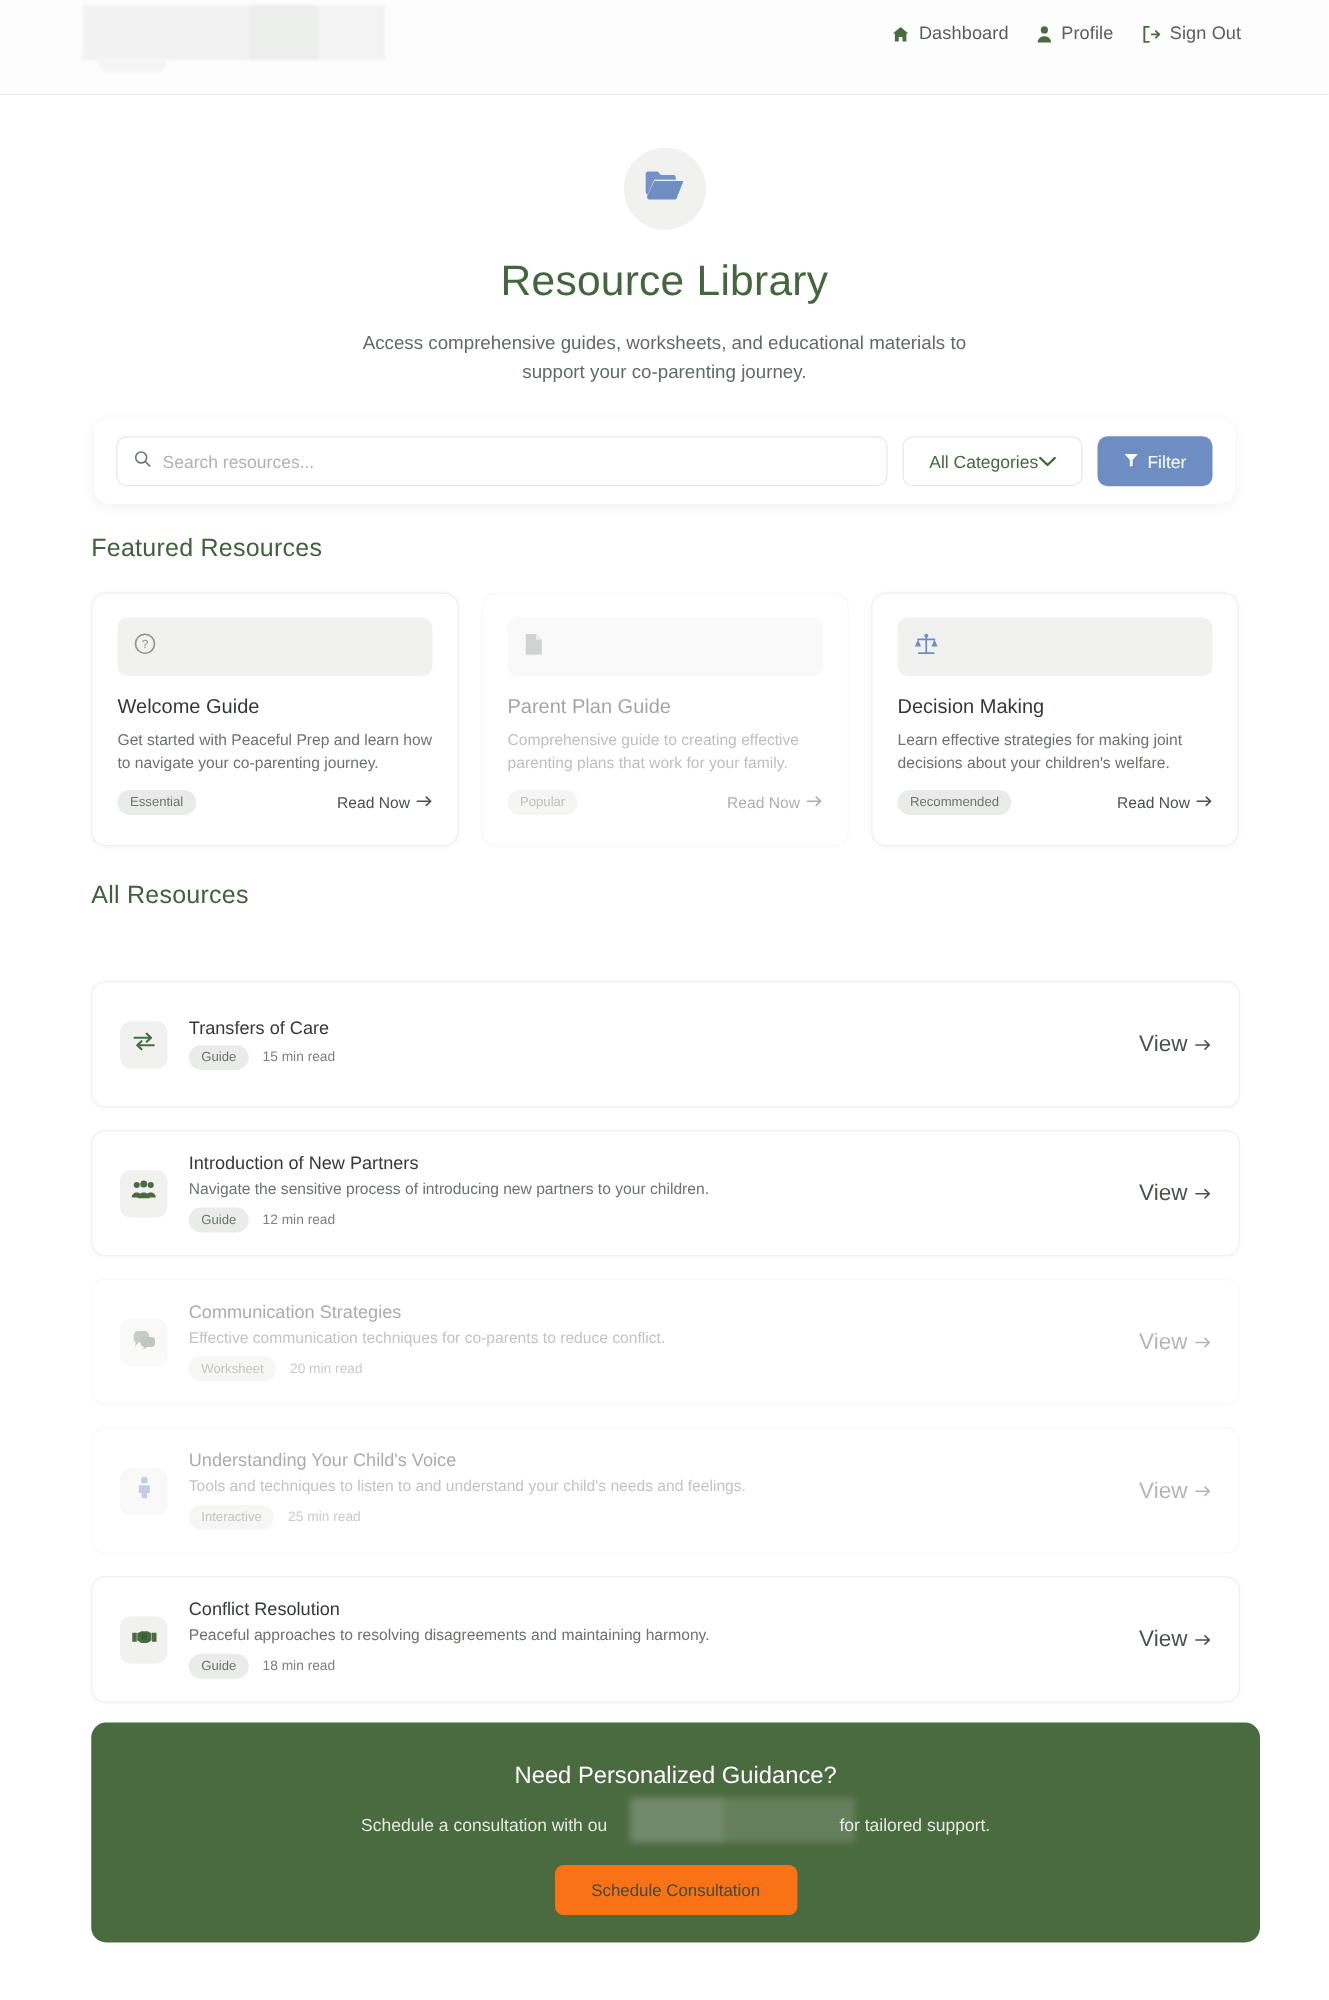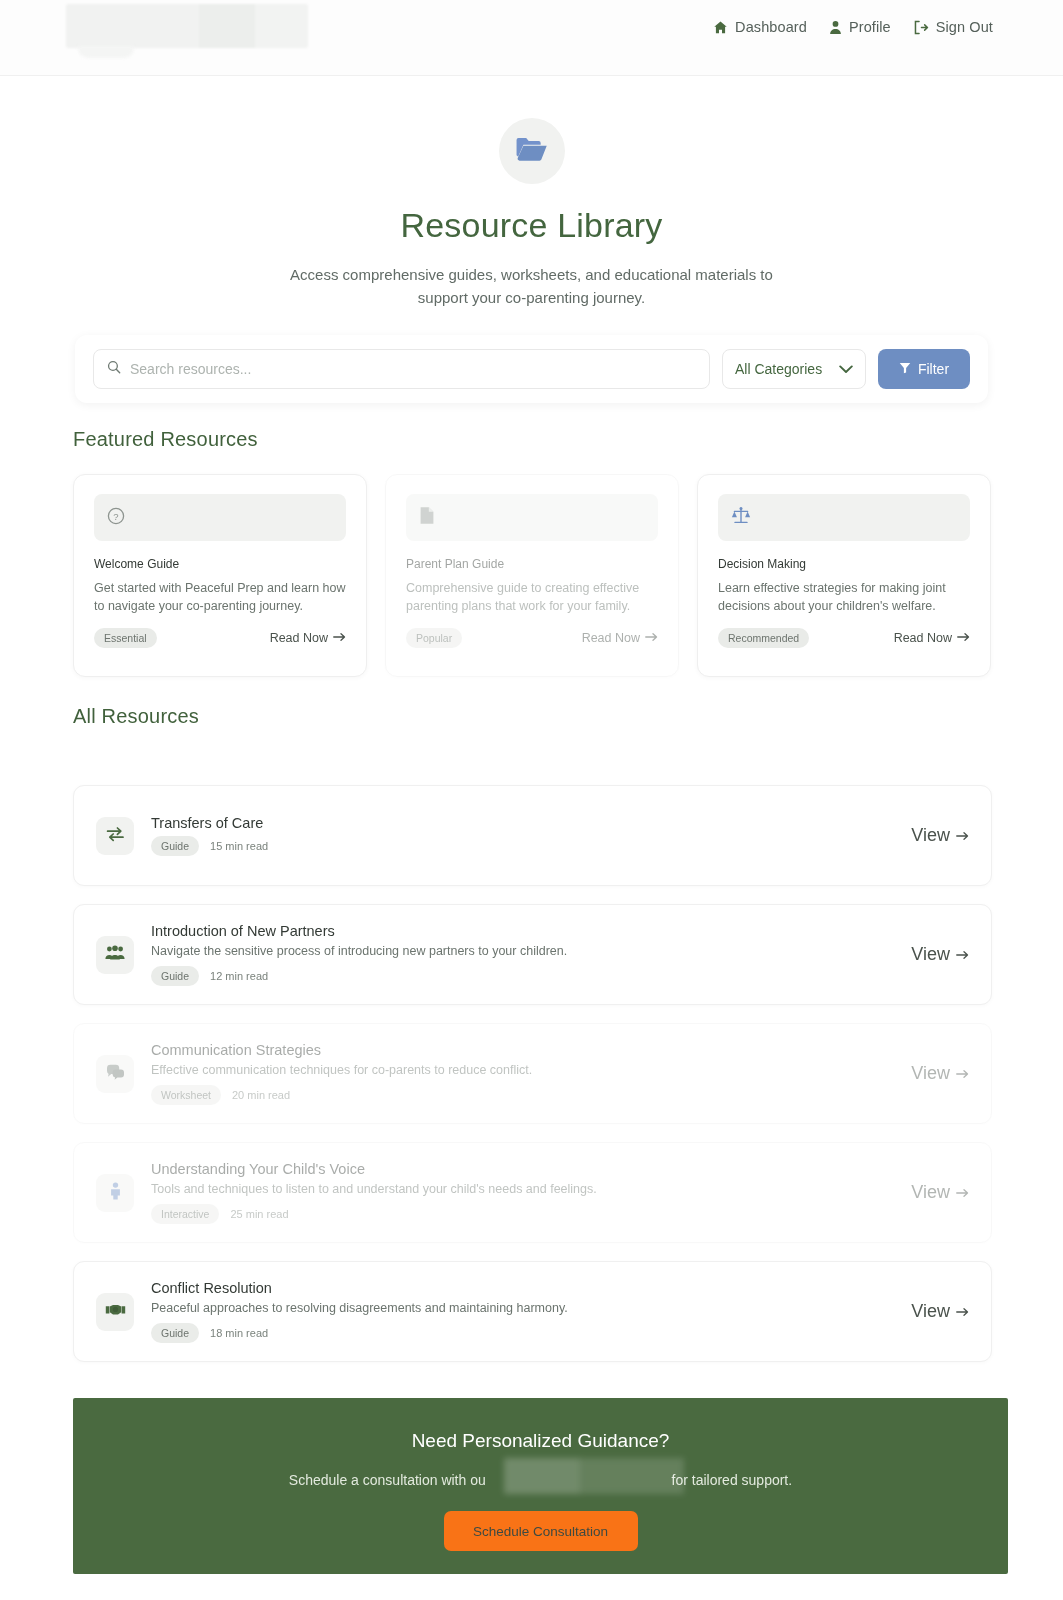--- a/index.html
+++ b/index.html
@@ -80,21 +80,21 @@
   .search-box input {
     border: none; outline: none; flex: 1;
     font-size: 14px; color: #4c1d95;
     font-family: "Liberation Sans", sans-serif;
     background: transparent;
   }
   .search-box input::placeholder { color: #adb3af; }
   .category-select {
     width: 144px; height: 40px;
     border: 1px solid #e8e8e8; border-radius: 8px;
-    display: flex; align-items: center; justify-content: space-between;
+    display: flex; align-items: center; justify-content: center;
     padding: 0 12px; cursor: pointer; background: #fff;
   }
   .category-select span { font-size: 14px; color: #44663f; }
   .filter-btn {
     width: 92px; height: 40px; border-radius: 8px;
     background: #6e8ec2; border: none; cursor: pointer;
     display: flex; align-items: center; justify-content: center; gap: 7px;
     color: #ffffff; font-size: 14px;
     font-family: "Liberation Sans", sans-serif;
   }
@@ -117,21 +117,21 @@
     background: #ffffff; border: 1px solid #efefef;
     border-radius: 12px; padding: 19px 20px 0;
     box-shadow: 0 1px 5px rgba(0,0,0,.035);
   }
   .f-card.dim { opacity: .45; }
   .f-thumb {
     width: 100%; height: 47px; background: #f1f2f0;
     border-radius: 8px; display: flex; align-items: center;
     padding-left: 13px; margin-bottom: 16px;
   }
-  .f-name { font-size: 12px; color: #333a35; margin-bottom: 9px; }
+  .f-name { font-size: 16px; color: #333a35; margin-bottom: 9px; }
   .f-desc { font-size: 12.5px; line-height: 1.42; color: #6b746e; height: 36px; }
   .f-foot {
     display: flex; align-items: center; justify-content: space-between;
     margin-top: 12px;
   }
   .pill {
     background: #e9ebe8; color: #6d746e;
     font-size: 10.5px; padding: 4px 10px; border-radius: 11px;
   }
   .read-now {
@@ -164,22 +164,22 @@
   .res-meta .time { font-size: 11px; color: #7b837d; }
   .view-link {
     font-size: 18px; color: #4a524c; cursor: pointer;
     display: flex; align-items: center; gap: 6px;
   }
 
   
   .cta {
     position: absolute; top: 1378px; left: 73px;
     width: 935px; height: 176px;
-    background: #4a6a40; border-radius: 2px;
-    text-align: center; padding-top: 20px; overflow: hidden; margin-top: 20px;
+    background: #4a6a40; border-radius: 12px;
+    text-align: center; padding-top: 20px; overflow: hidden;
   }
   .cta-title { font-size: 19px; color: #ffffff; margin-top: 12px; }
   .cta-sub {
     font-size: 14px; color: #e3eade; margin-top: 20px; position: relative;
     display: inline-block;
   }
   .cta-redact {
     position: absolute; left: 215px; top: -14px;
     width: 180px; height: 36px;
     background: linear-gradient(90deg, rgba(255,255,255,.22) 0%, rgba(255,255,255,.22) 42%, rgba(255,255,255,.15) 42%, rgba(255,255,255,.15) 100%);

